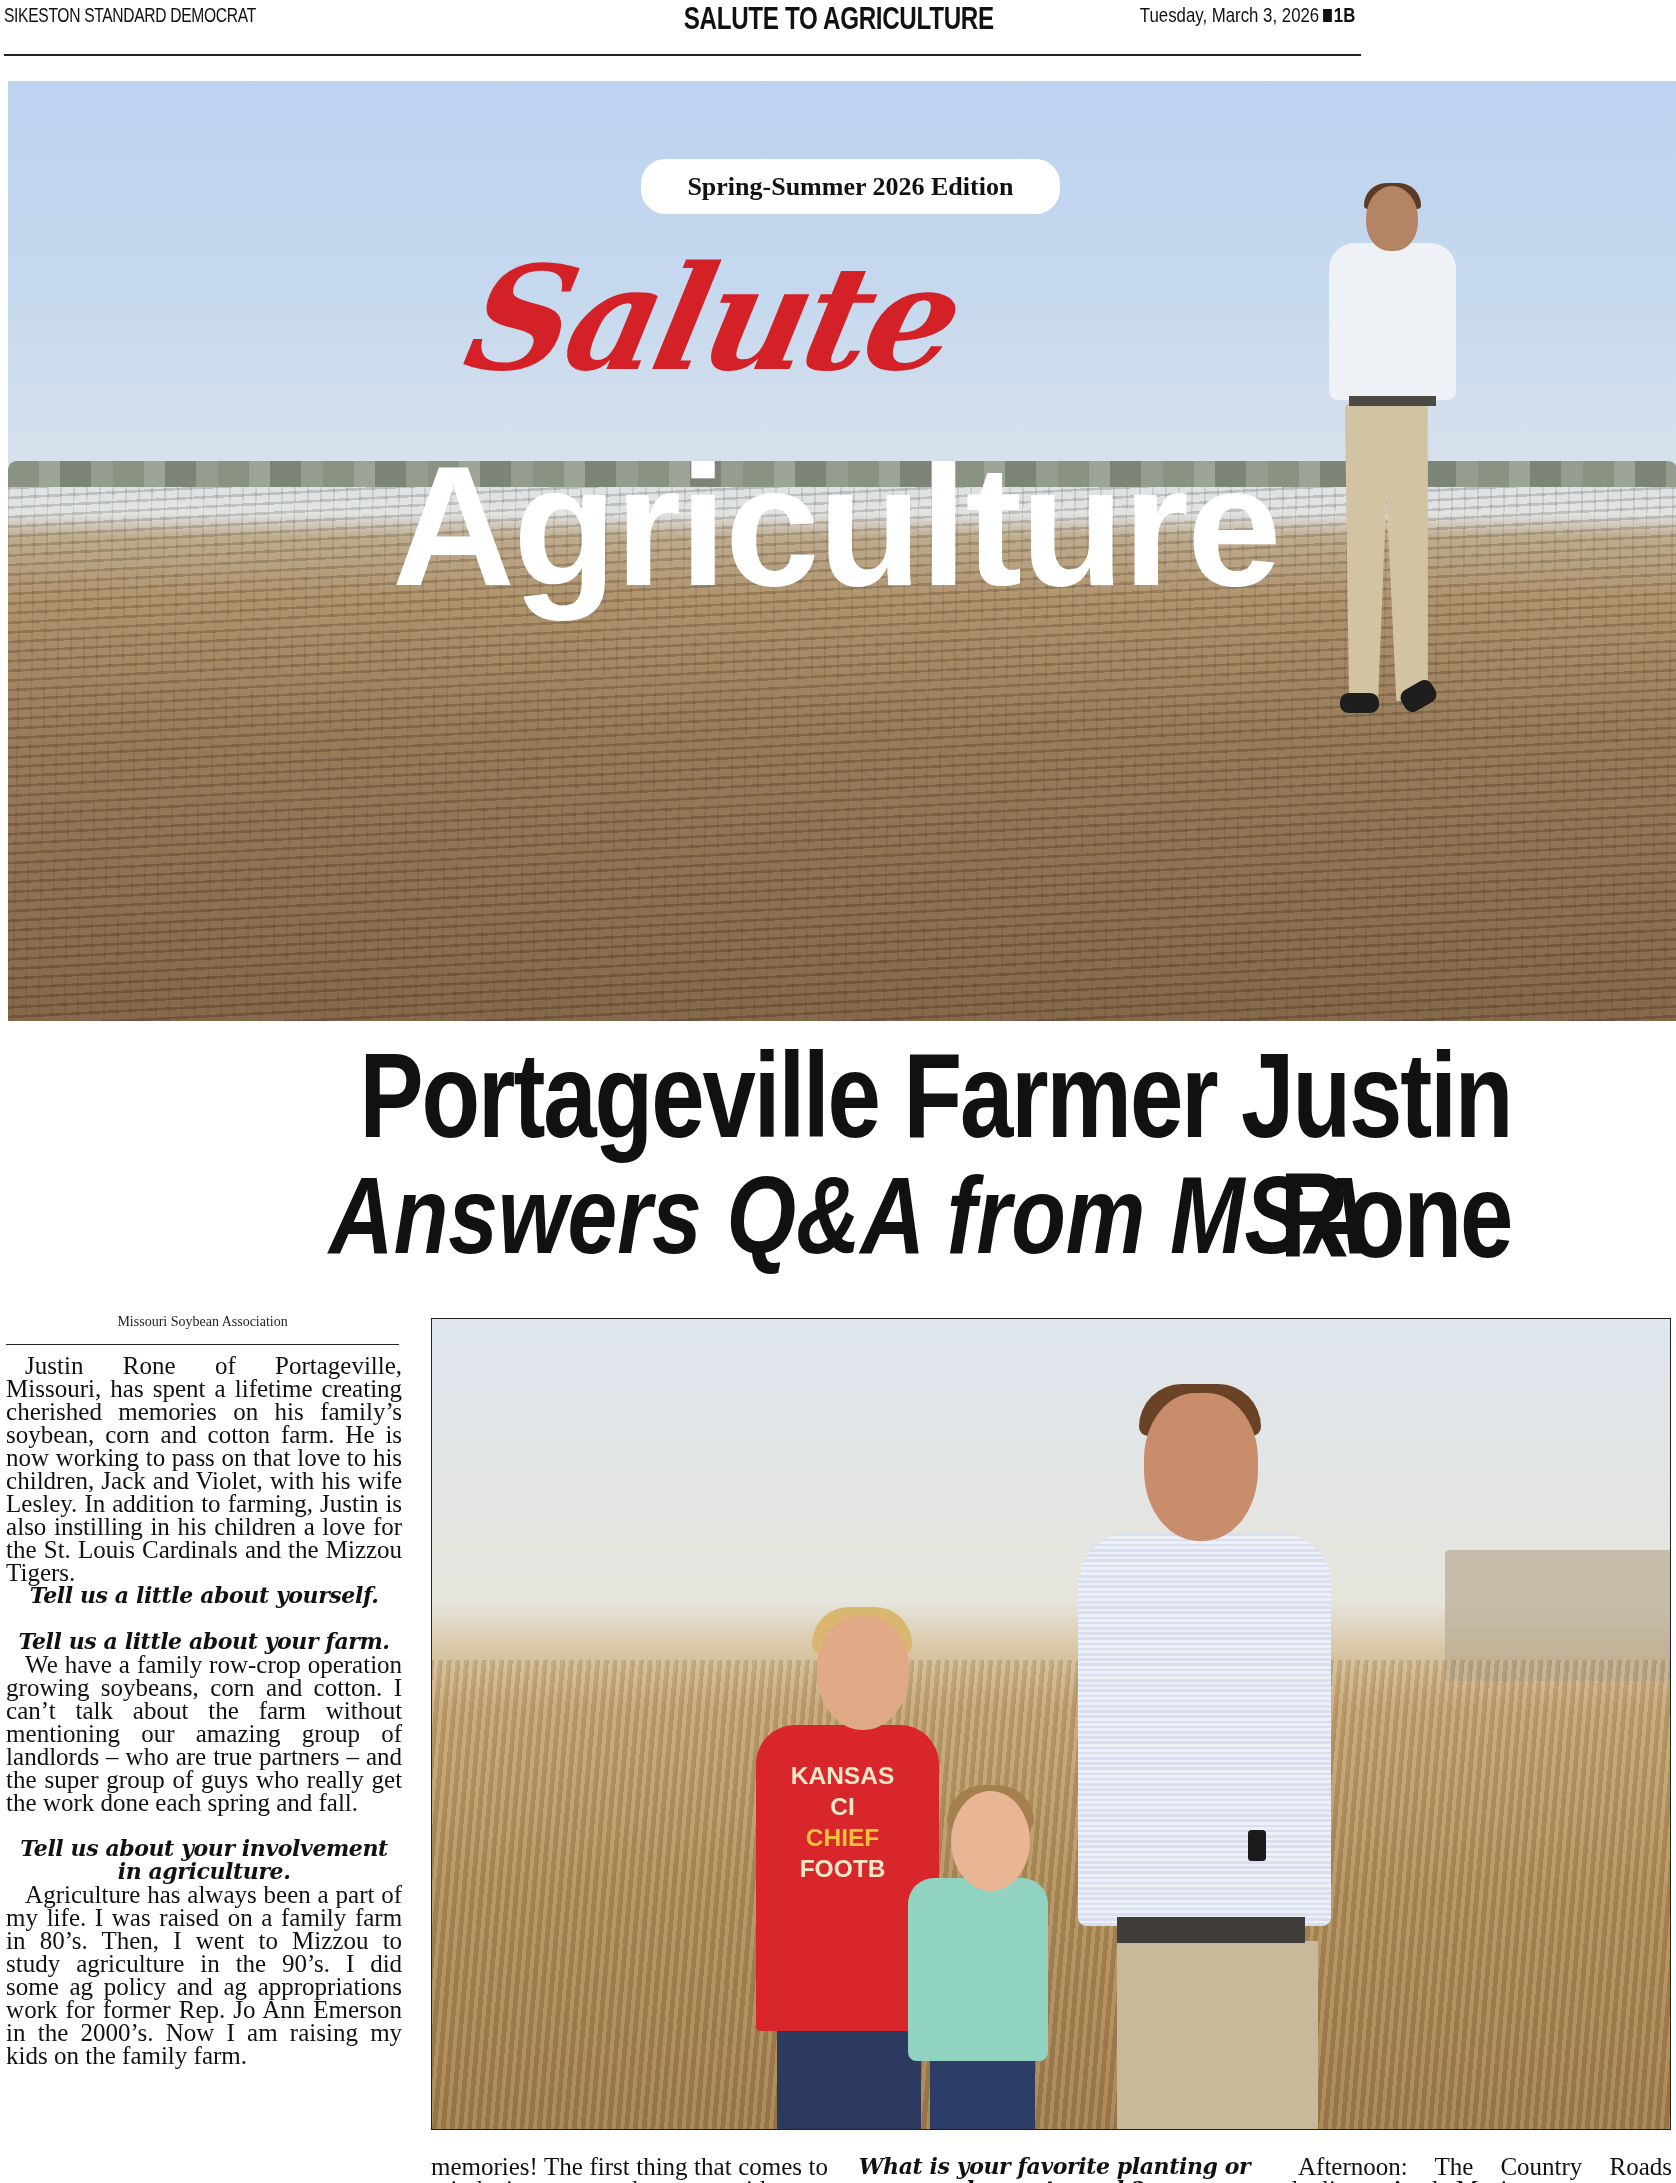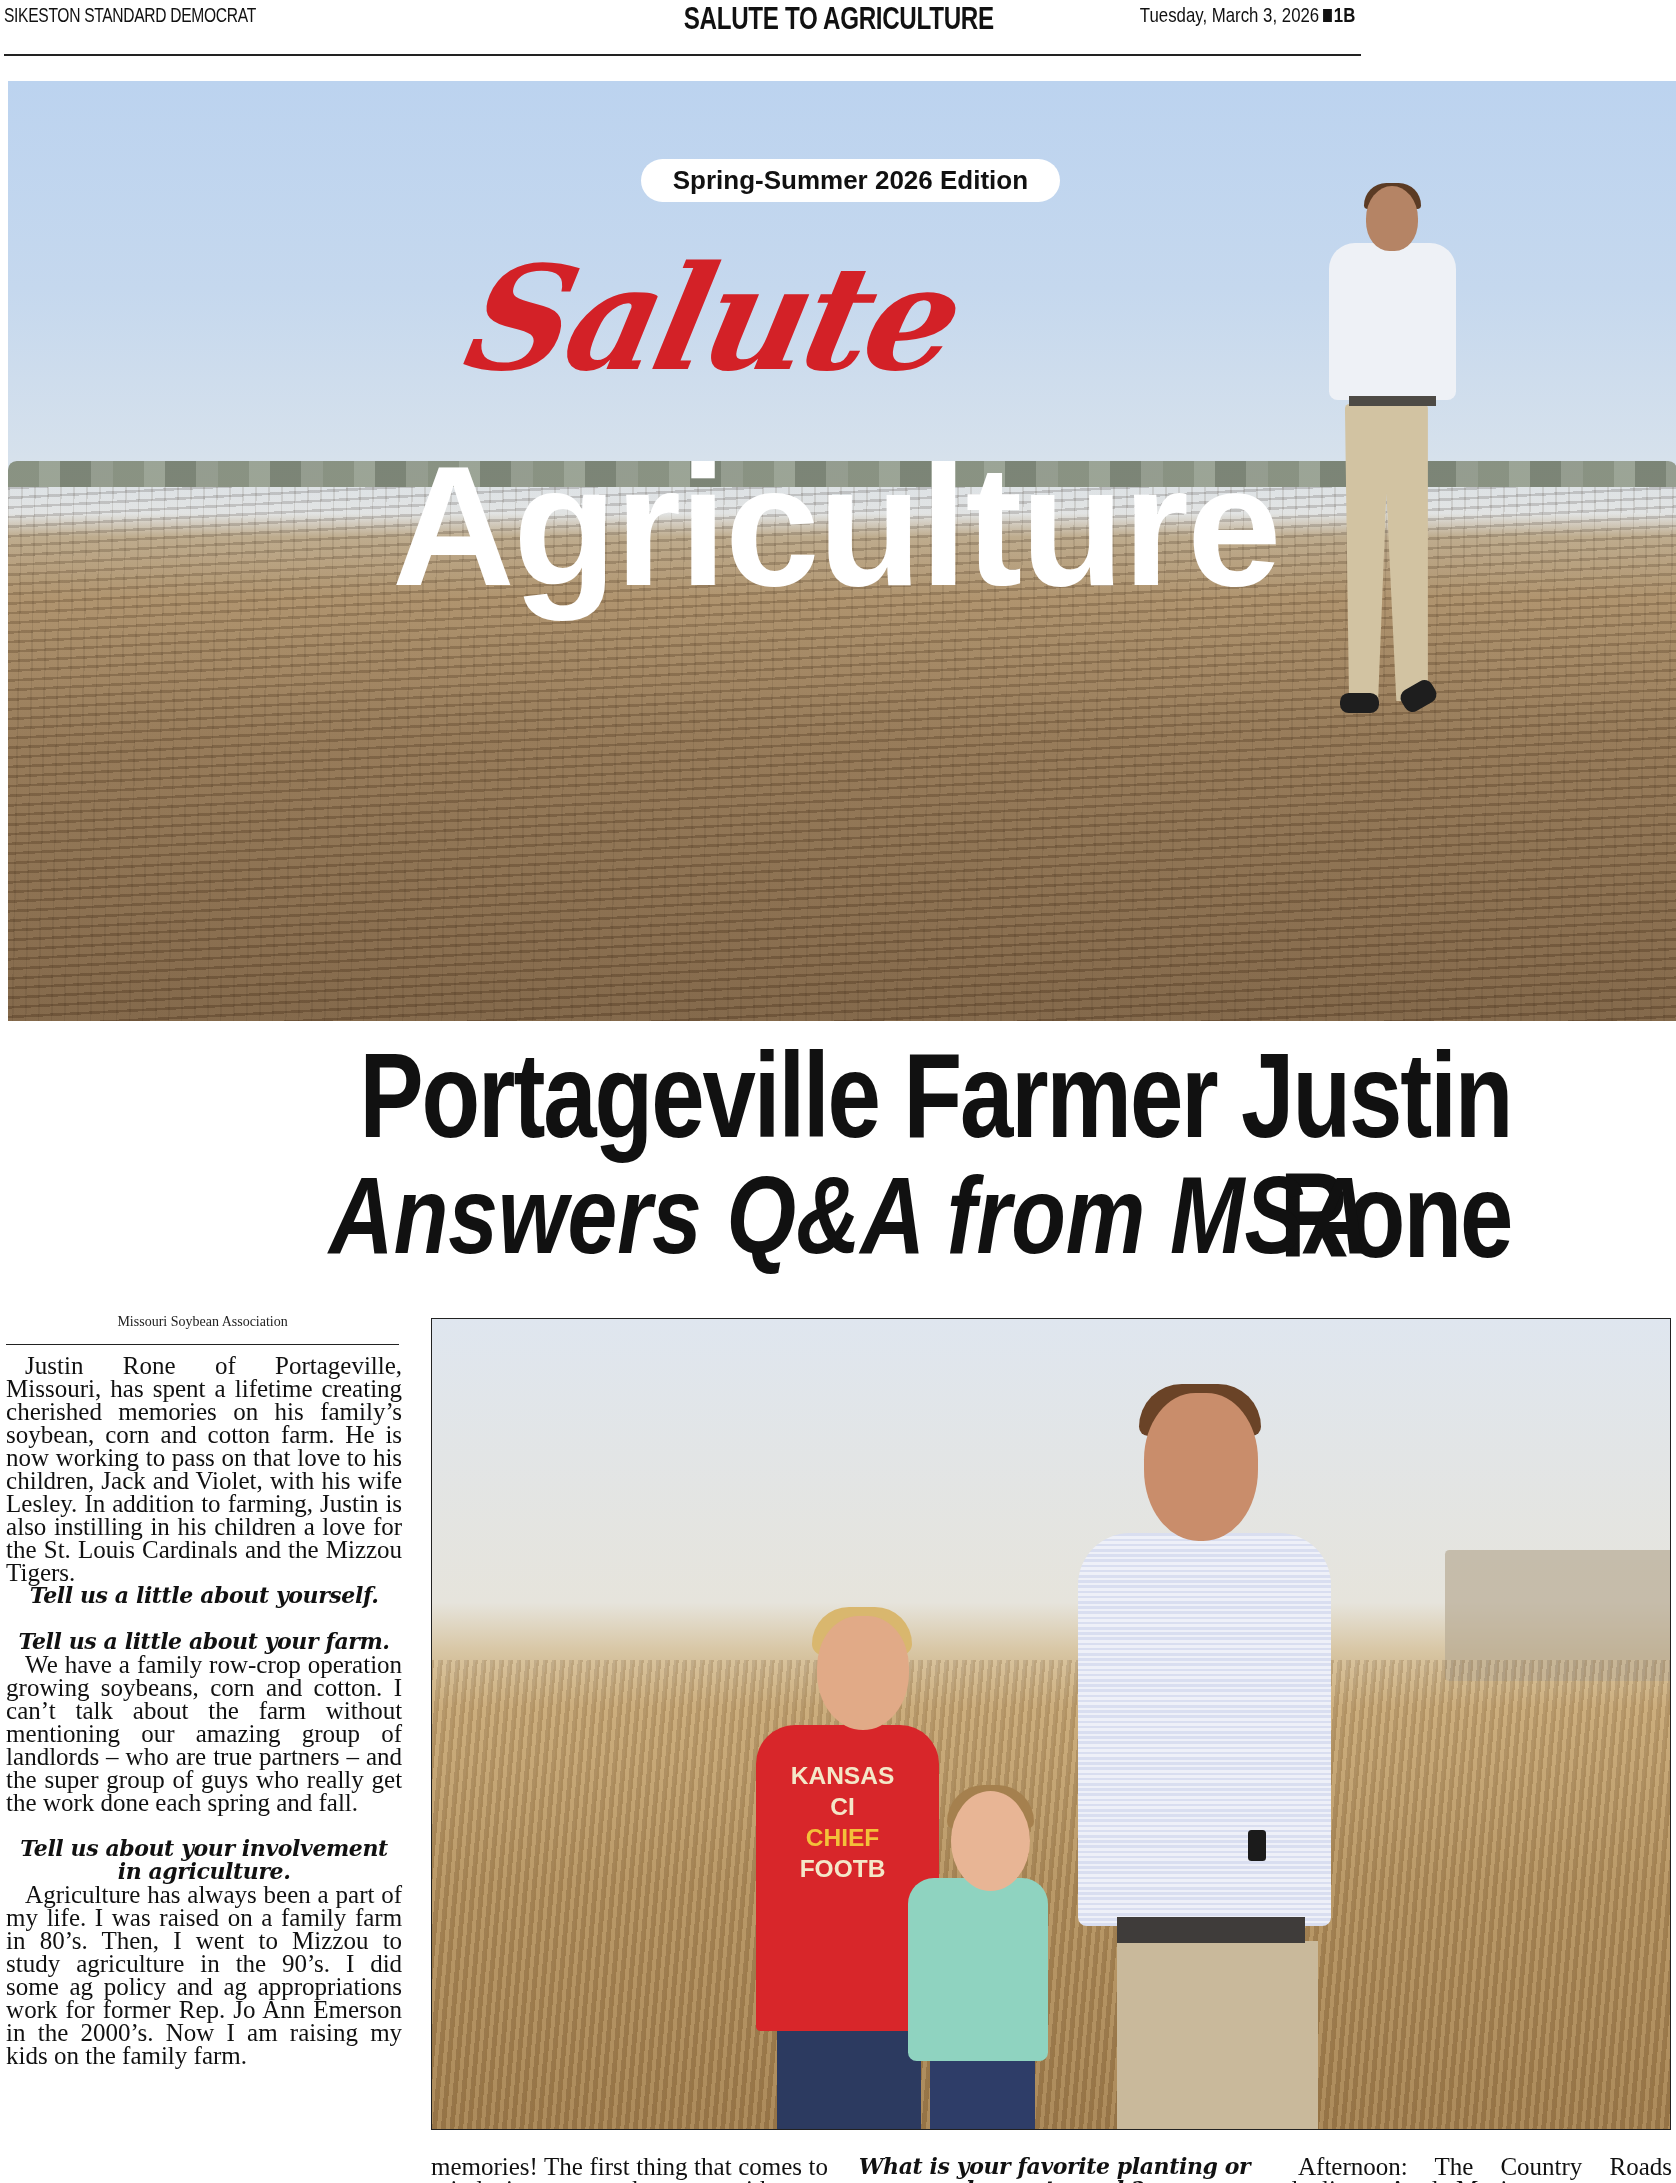--- a/index.html
+++ b/index.html
@@ -27,22 +27,22 @@
       repeating-linear-gradient(91deg, rgba(50,35,20,0.12) 0 1.7px, transparent 1.7px 13px); }
   .hero .farmer { position: absolute; left: 1306px; top: 105px; width: 153px; height: 550px; }
   .hero .farmer .head { position: absolute; left: 52px; top: 0; width: 52px; height: 65px; background: #b58465; border-radius: 50% 50% 45% 45%; }
   .hero .farmer .hair { position: absolute; left: 50px; top: -3.5px; width: 57px; height: 26px; background: #5b3b24; border-radius: 26px 26px 4.4px 4.4px; }
   .hero .farmer .shirt { position: absolute; left: 15.3px; top: 57px; width: 127px; height: 157px; background: #eef1f6; border-radius: 26px 26px 8.7px 8.7px; }
   .hero .farmer .belt { position: absolute; left: 35px; top: 210px; width: 87px; height: 9.6px; background: #4d4a45; }
   .hero .farmer .pants { position: absolute; left: 31px; top: 218px; width: 83px; height: 297px; background: #d2c3a2; border-radius: 4.4px; clip-path: polygon(0 0,100% 0,100% 100%,62% 100%,50% 30%,40% 100%,5% 100%); }
   .hero .farmer .shoe1 { position: absolute; left: 26px; top: 507px; width: 39px; height: 19.6px; background: #1e1e1e; border-radius: 8.7px; }
   .hero .farmer .shoe2 { position: absolute; left: 87px; top: 498px; width: 35px; height: 24px; background: #1e1e1e; border-radius: 8.7px; transform: rotate(-30deg); }
 
-  .edition-badge { position: absolute; left: 633px; top: 78px; width: 419px; height: 43px; background: #fff; border-radius: 24.5px;
-    font-family: Liberation Sans, sans-serif; font-weight: bold; font-size: 26px; color: #111; display: flex; align-items: center; justify-content: center; }
+  .edition-badge { position: absolute; left: 633px; top: 78px; width: 419px; height: 55px; background: #fff; border-radius: 24.5px;
+    font-family: Liberation Serif, serif; font-weight: bold; font-size: 26px; color: #111; display: flex; align-items: center; justify-content: center; }
   .hero-salute { position: absolute; left: 463px; top: 166px; font-family: "DejaVu Serif", serif; font-style: italic; font-weight: bold; font-size: 144px; color: #d32127; letter-spacing: -5.2px; transform: skewX(-12deg); line-height: 1; }
   .hero-to { position: absolute; left: 1057px; top: 201px; font-family: "Liberation Sans", sans-serif; font-weight: bold; font-size: 127px; color: #ffffff; line-height: 1; }
   .hero-agri { position: absolute; left: 384px; top: 360px; font-family: "Liberation Sans", sans-serif; font-weight: bold; font-size: 170px; color: #ffffff; line-height: 1; letter-spacing: -1.7px; }
   .hero-tagline { position: absolute; left: 515px; top: 538px; font-family: "Liberation Sans", sans-serif; font-weight: bold; font-size: 37px; color: #ffffff; line-height: 1;
     text-shadow: 0 0 1.7px #d32127, 1.3px 1.3px 0 #d32127, -1.3px -1.3px 0 #d32127, 1.3px -1.3px 0 #d32127, -1.3px 1.3px 0 #d32127; }
 
   
   .headline { position: absolute; left: 2px; width: 1677px; top: 1035px; text-align: right; font-family: "Liberation Sans", sans-serif; font-weight: bold; font-size: 120px; line-height: 1; color: #111; letter-spacing: -2.6px; }
   .headline span { display: inline-block; transform: scaleX(0.8); }
   .subhead { position: absolute; left: 0; width: 1677px; top: 1161px; text-align: center; font-family: "Liberation Sans", sans-serif; font-style: italic; font-size: 109px; line-height: 1; color: #111; padding-left: 20px; }

